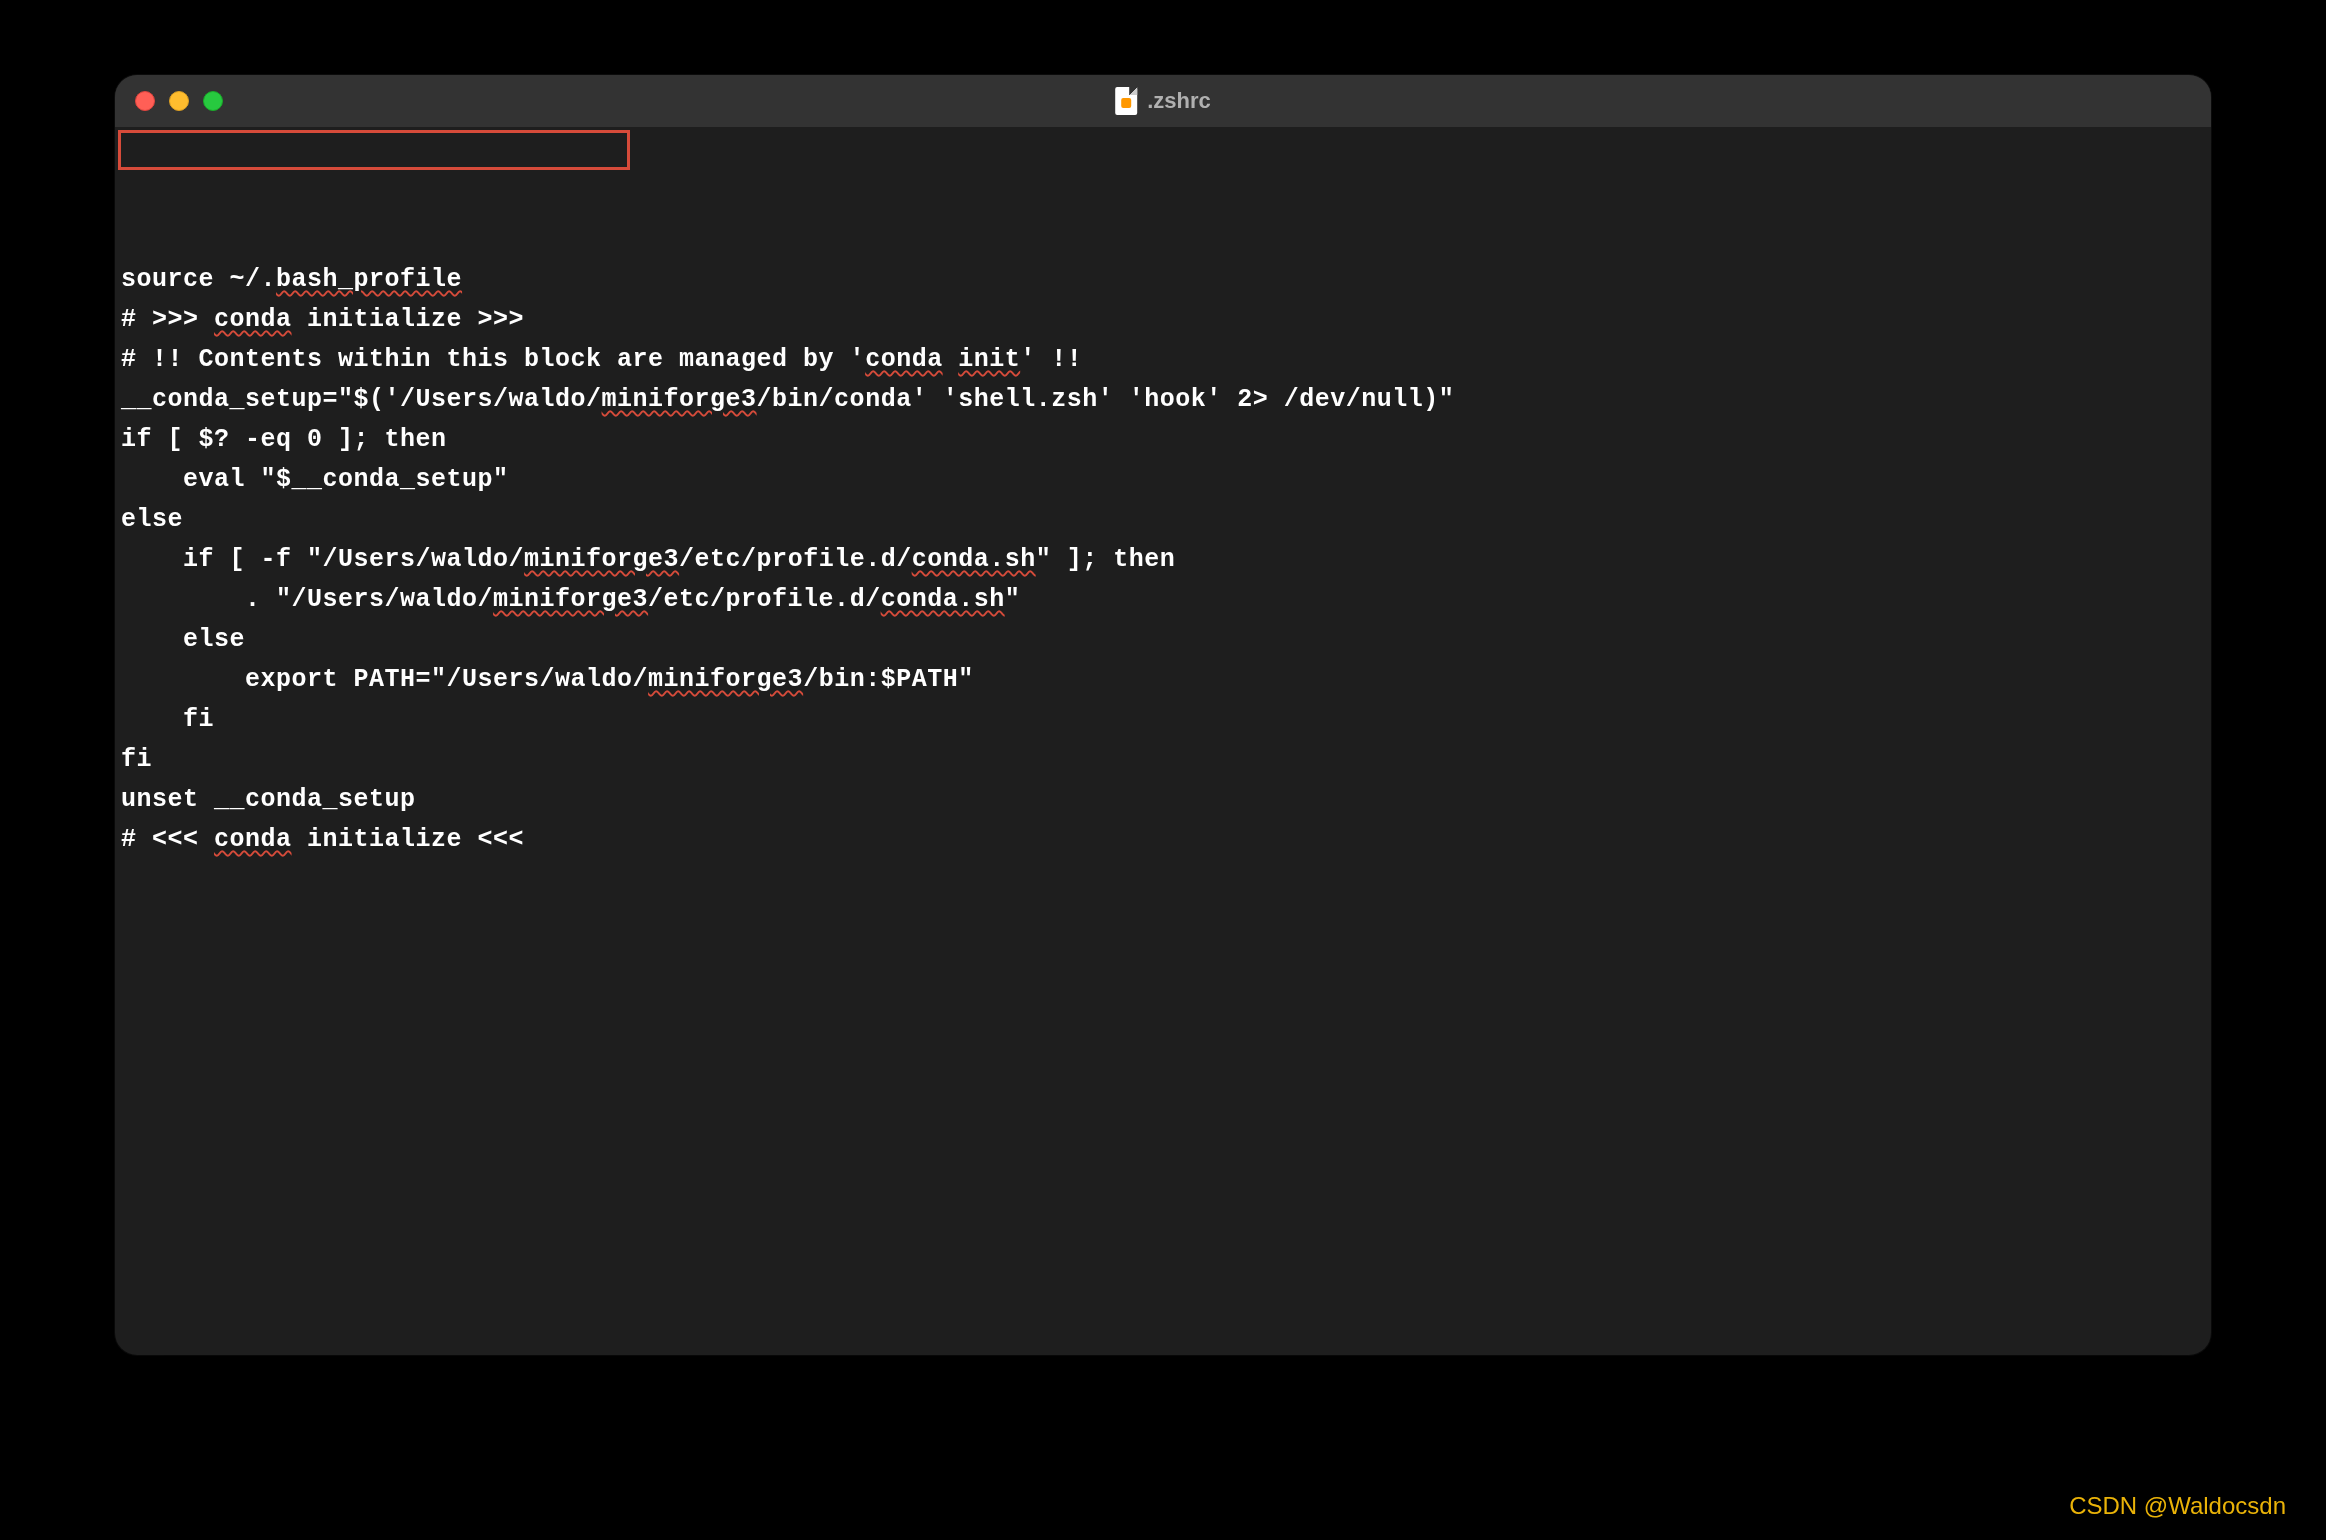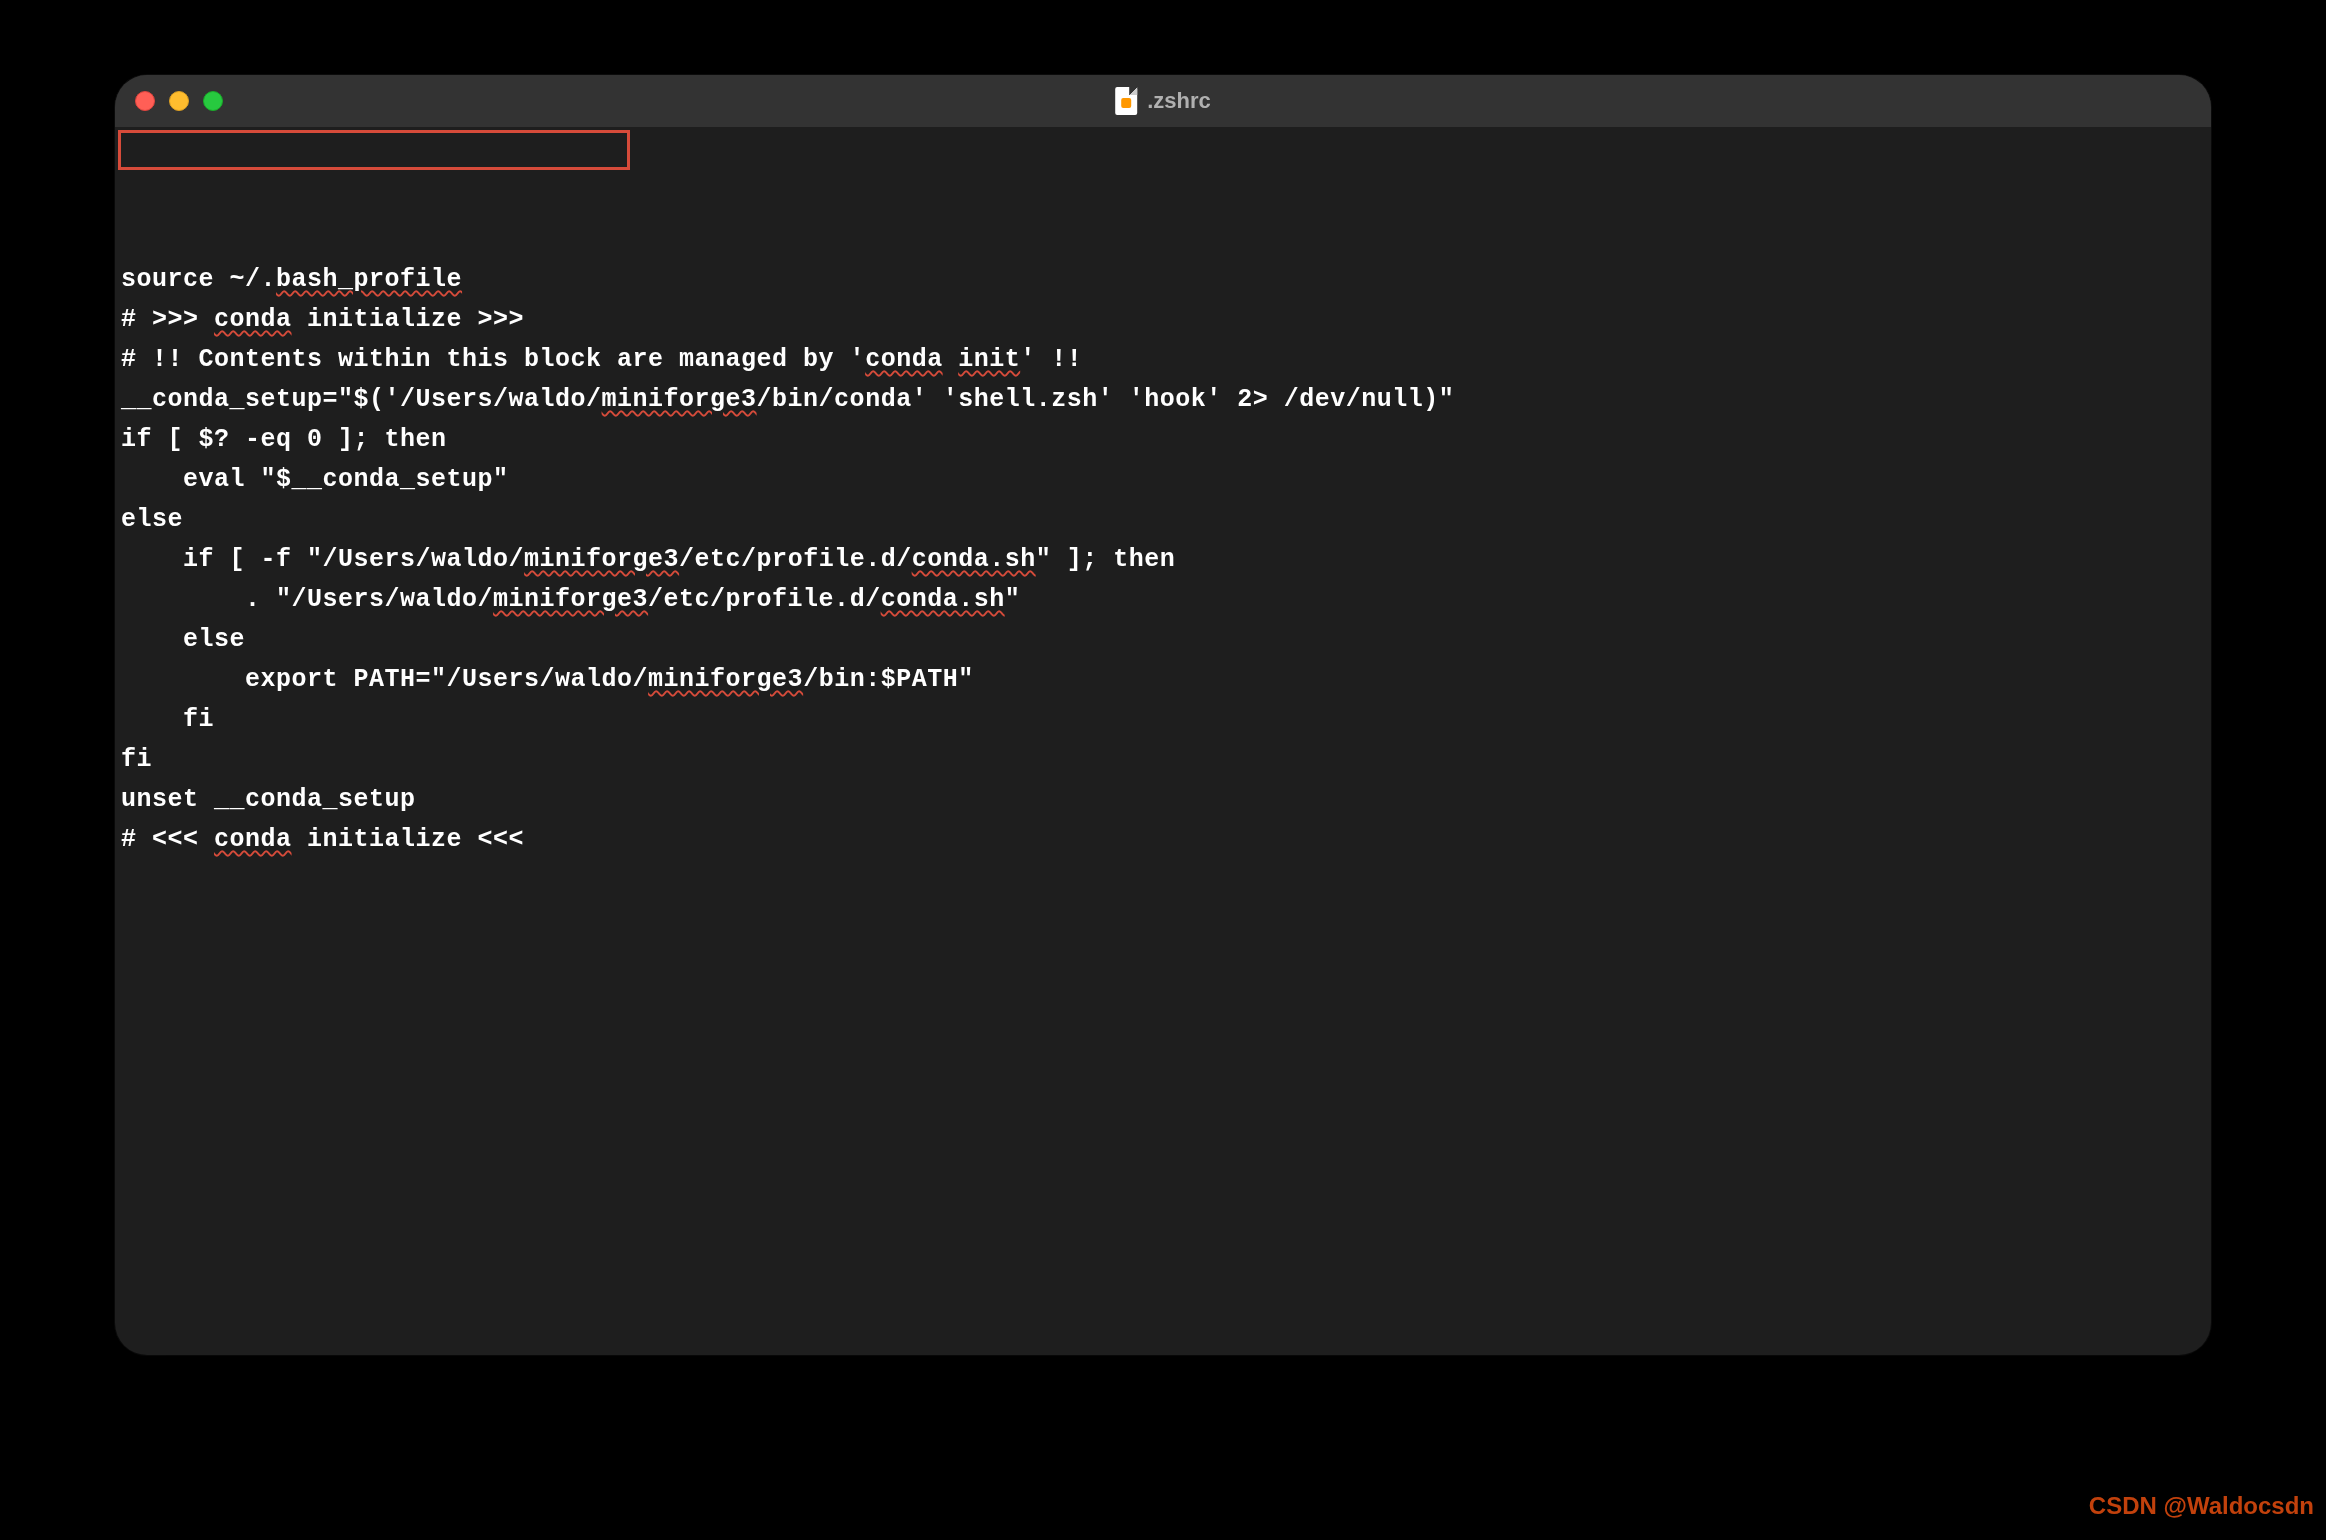--- a/index.html
+++ b/index.html
@@ -15,21 +15,21 @@
       position: relative;
       overflow: hidden;
     }
     .window {
       position: absolute;
       top: 75px;
       left: 115px;
       width: 2096px;
       height: 1280px;
       background: #1e1e1e;
-      border-radius: 32px;
+      border-radius: 22px;
       overflow: hidden;
       box-shadow: 0 30px 90px rgba(0,0,0,0.6), 0 0 0 1px rgba(255,255,255,0.05);
     }
     .titlebar {
       height: 52px;
       background: #333333;
       display: flex;
       align-items: center;
       position: relative;
       padding: 0 20px;
@@ -109,25 +109,24 @@
       pointer-events: none;
     }
     .spellwave {
       text-decoration: underline wavy #d64b3a;
       text-decoration-thickness: 2px;
       text-underline-offset: 4px;
     }
     .watermark {
       position: absolute;
       bottom: 20px;
-      right: 12px;
-      color: #c2410c;
+      right: 40px;
+      color: #eab308;
       font-family: -apple-system, BlinkMacSystemFont, "Segoe UI", sans-serif;
       font-size: 24px;
-      font-weight: bold;
     }
   </style>
 </head>
 <body>
 
 <div class="window">
   <div class="titlebar">
     <div class="traffic-lights">
       <div class="traffic-light tl-close"></div>
       <div class="traffic-light tl-min"></div>

